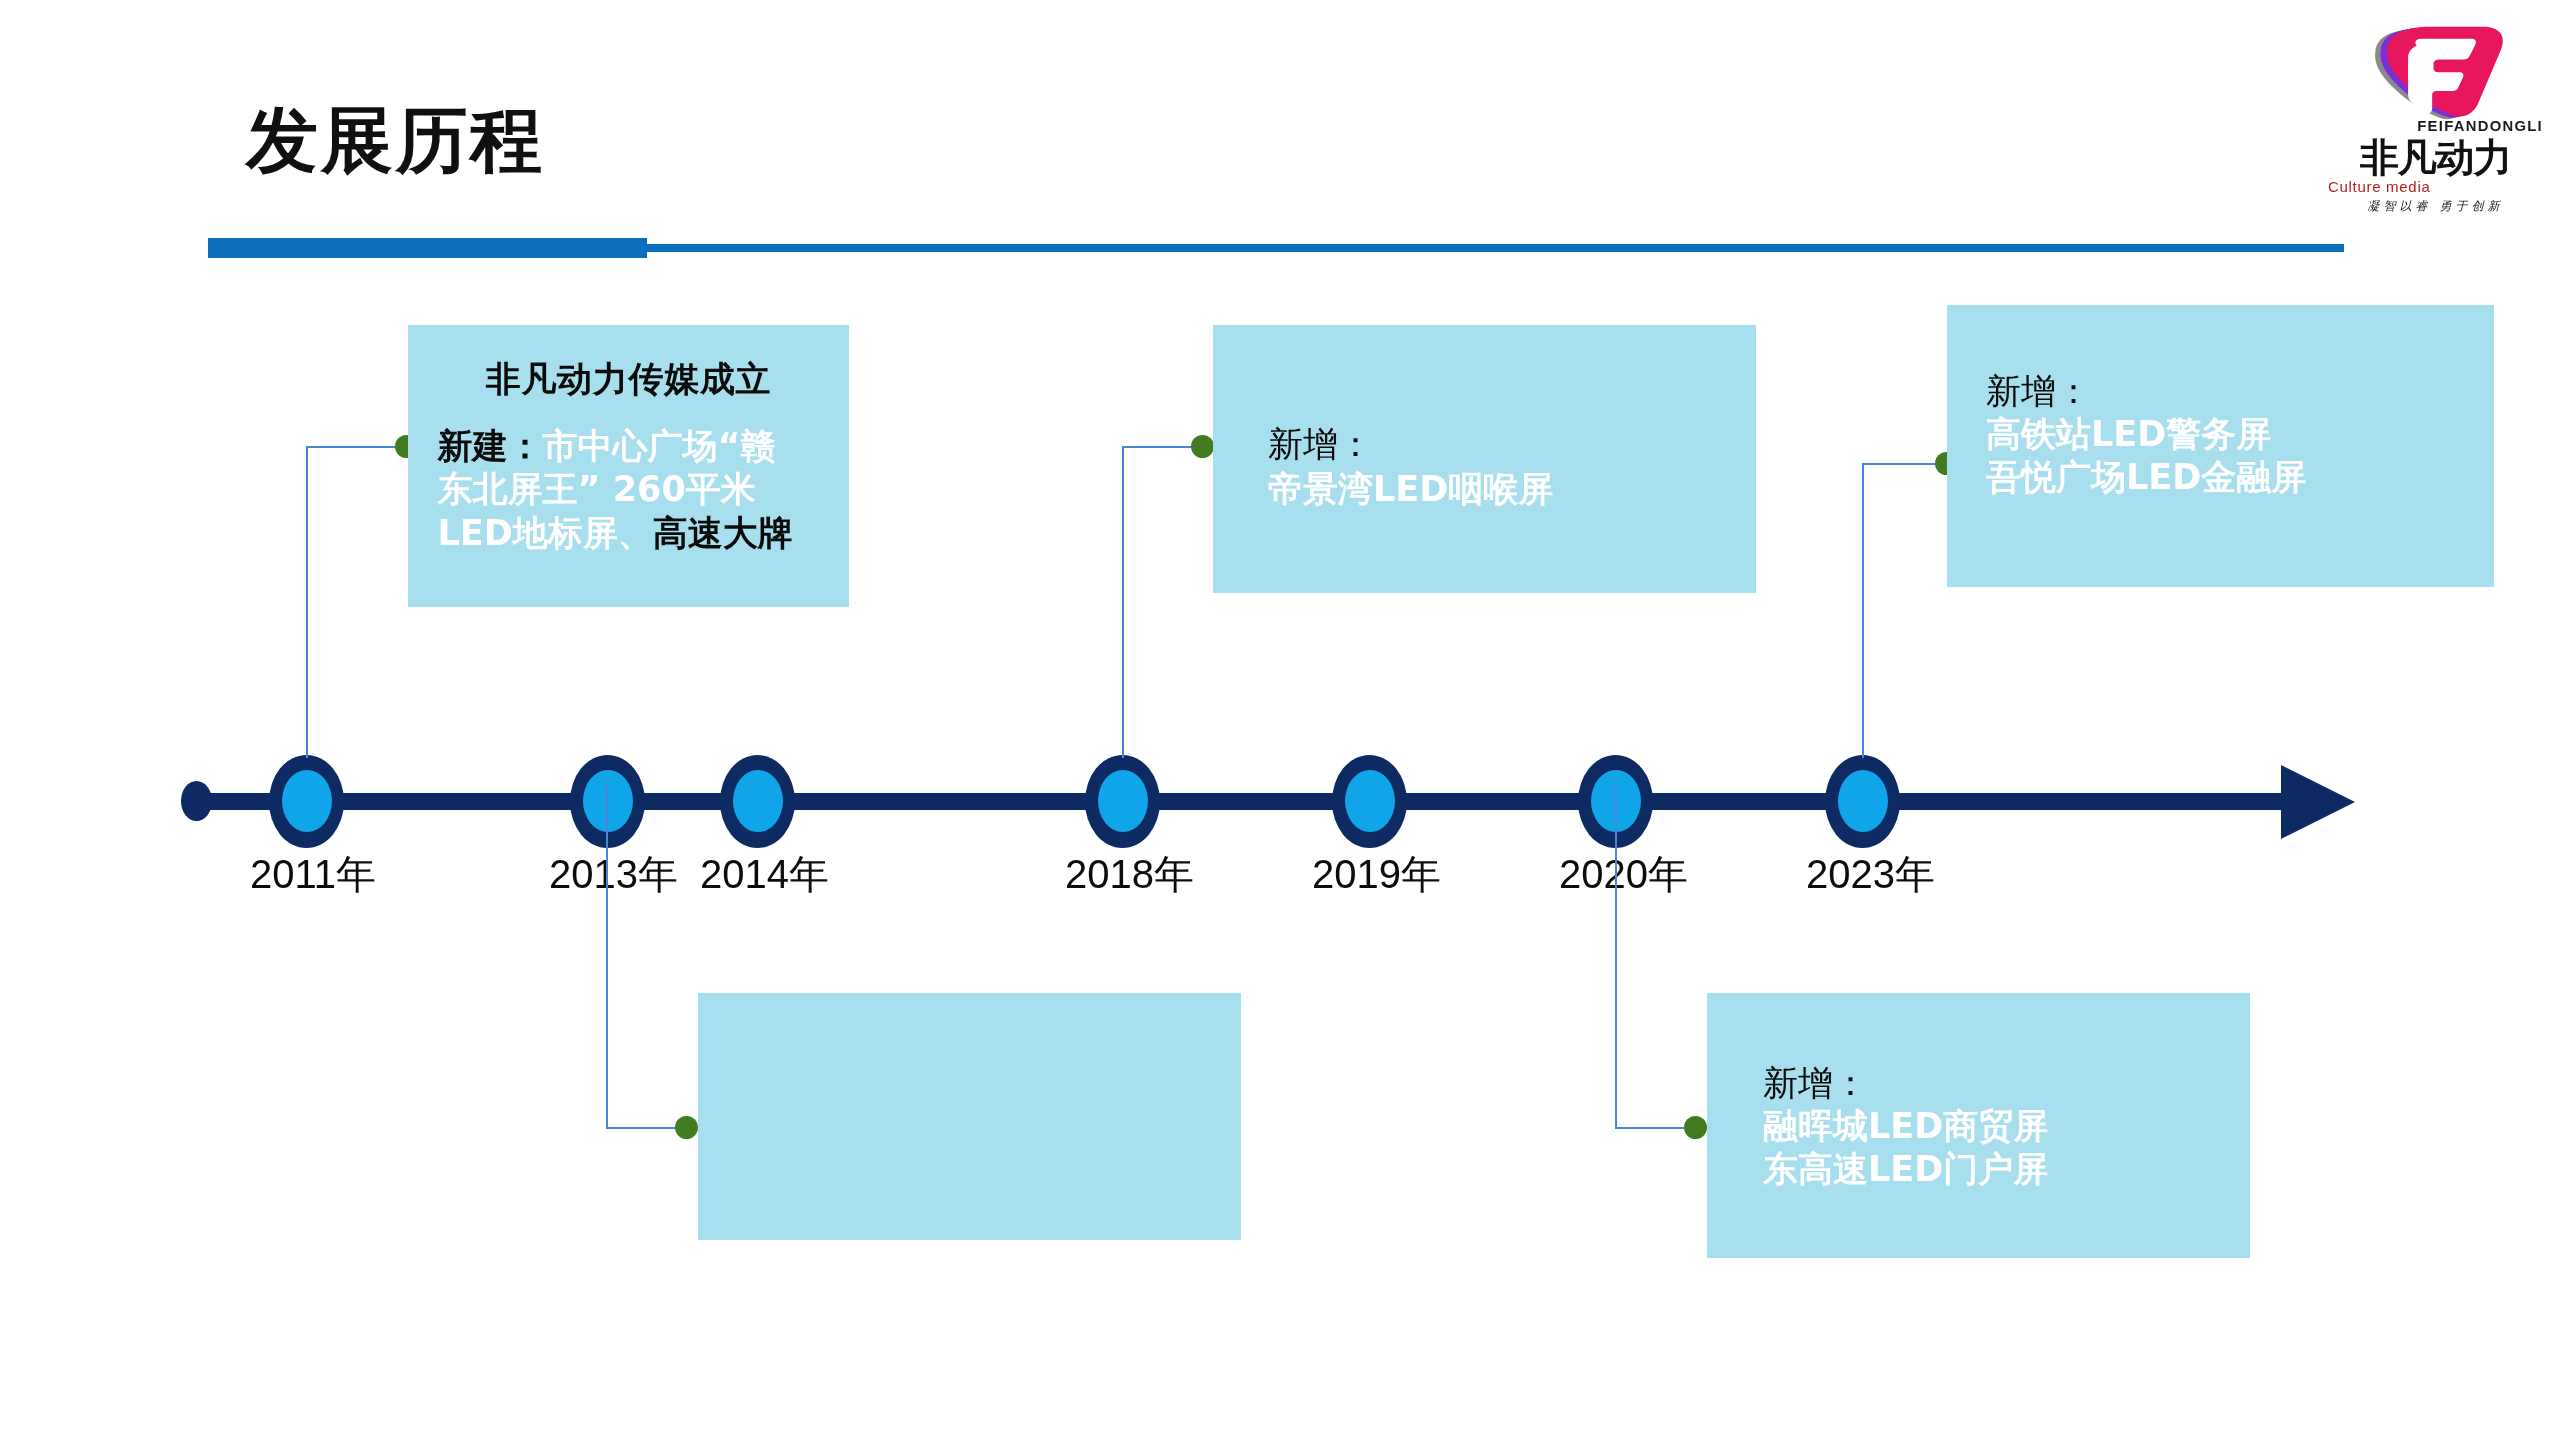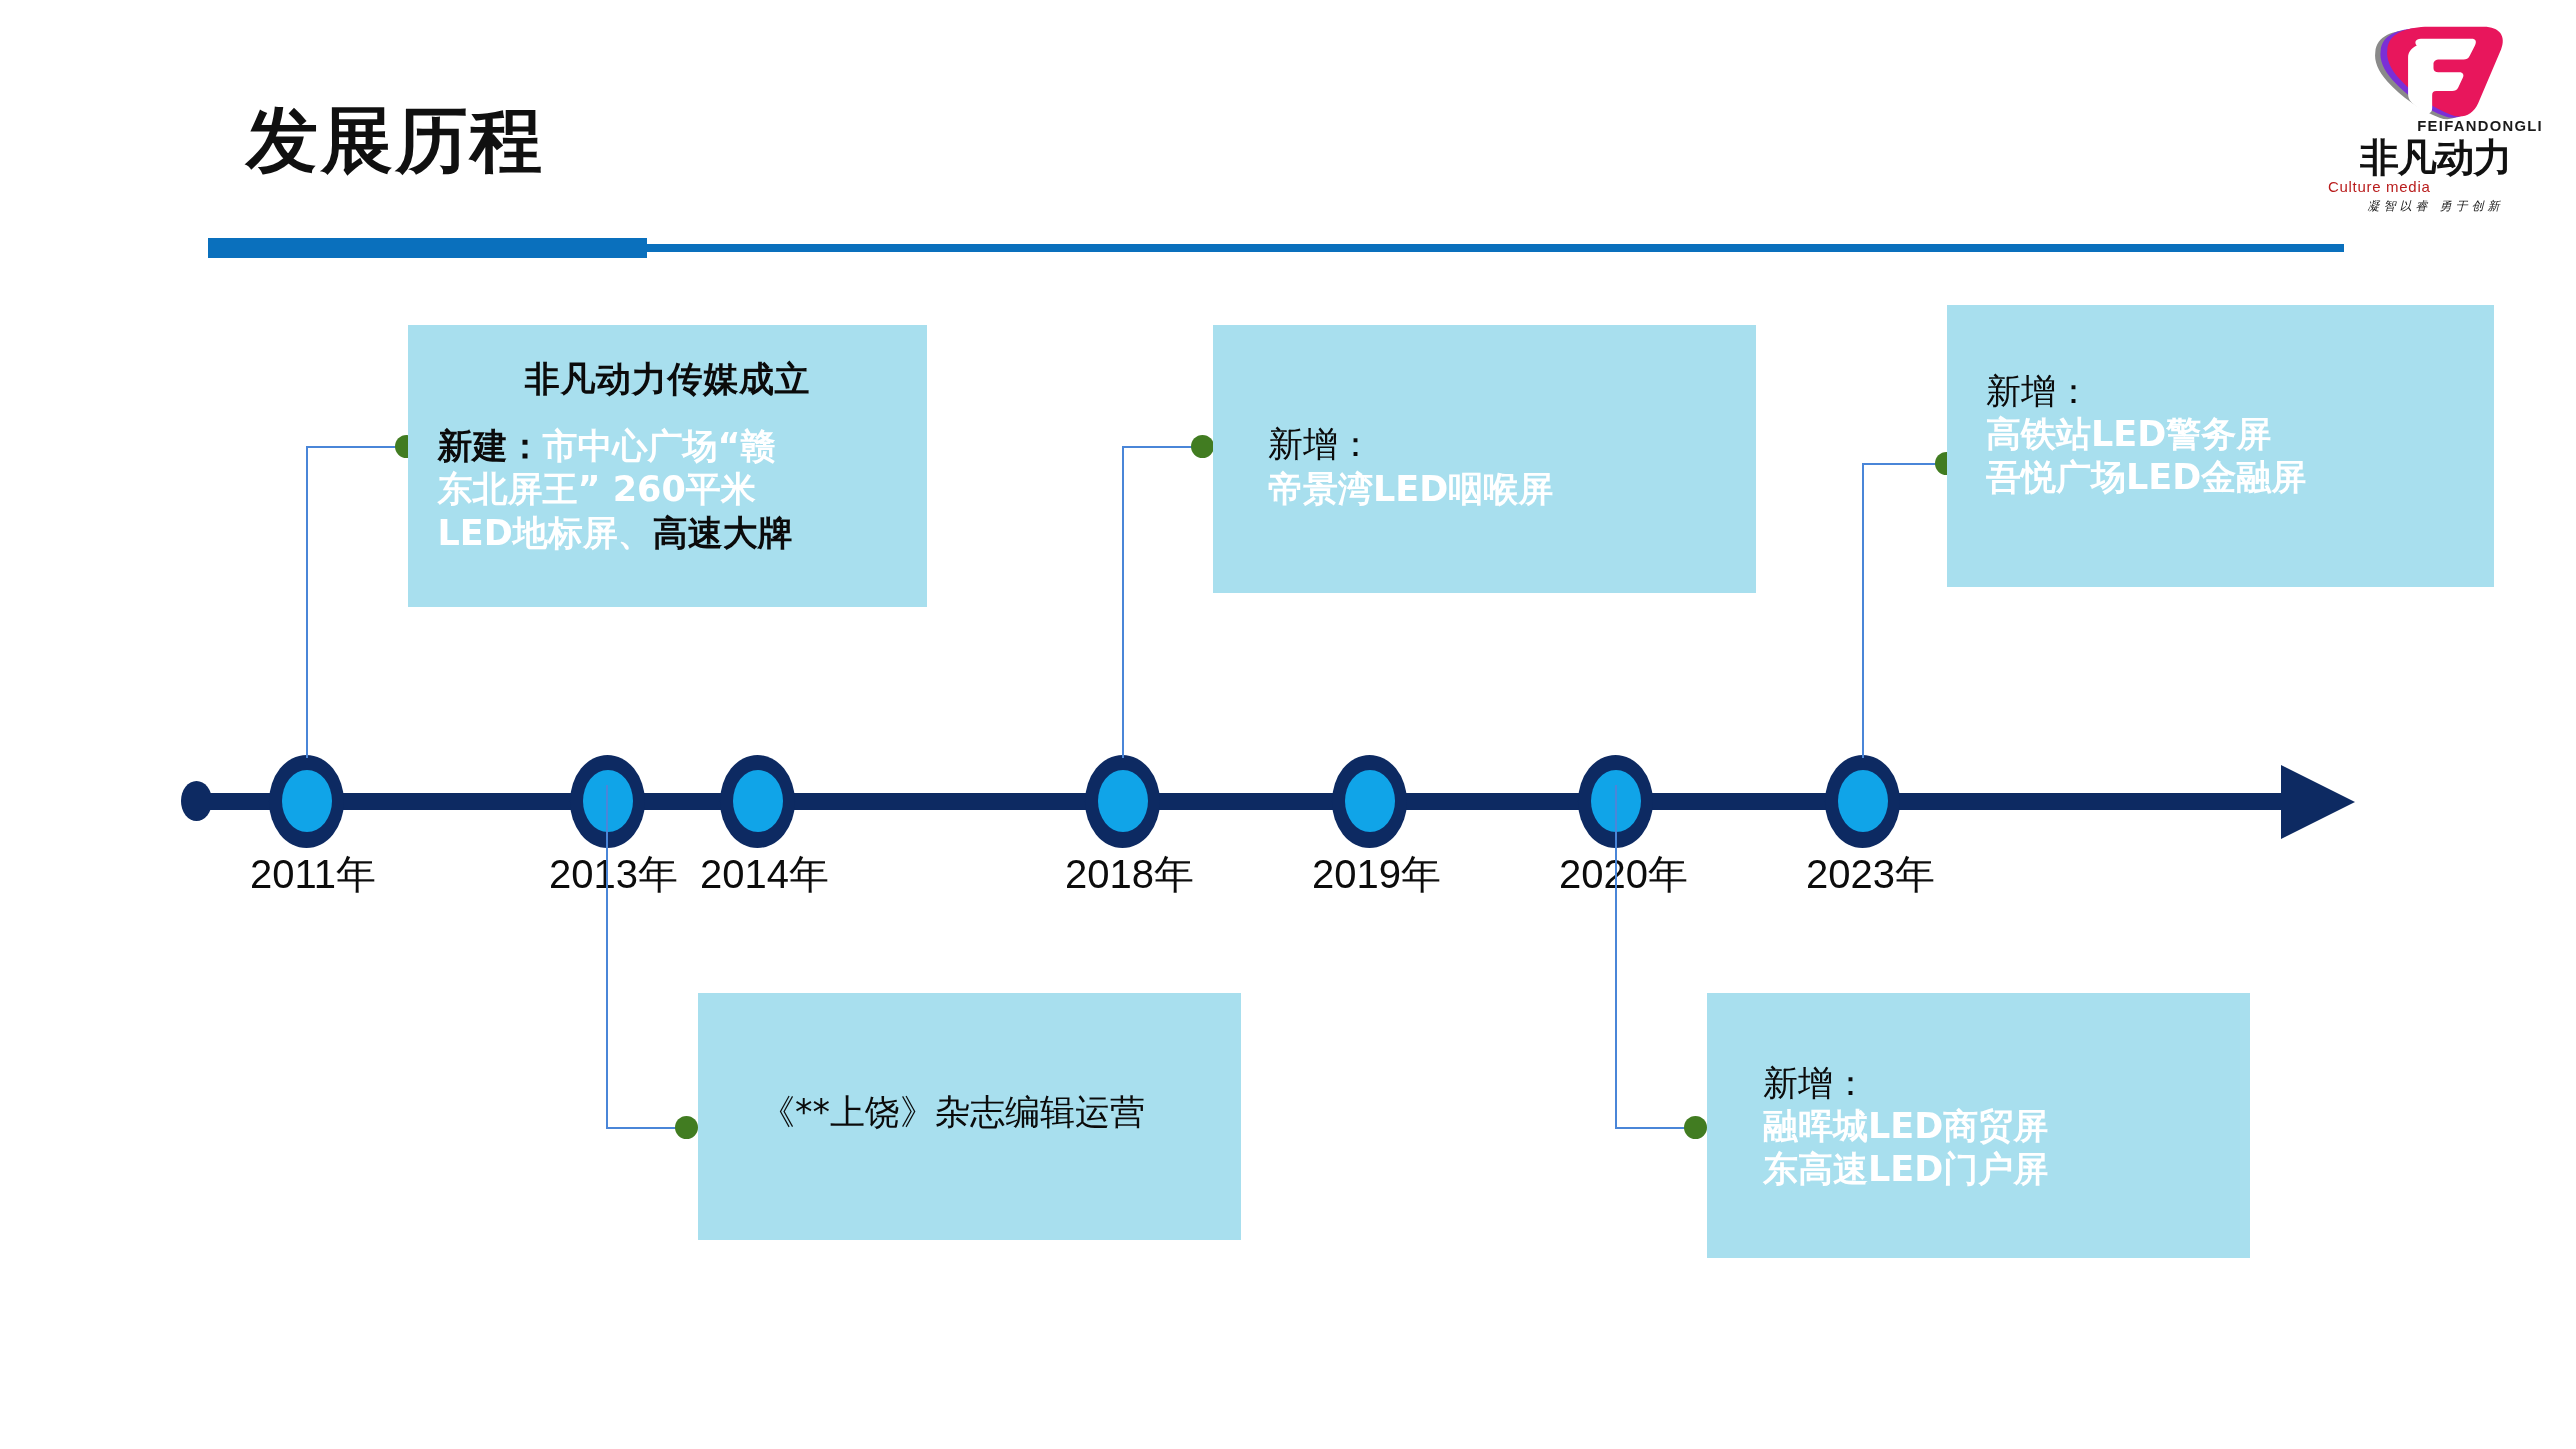--- a/index.html
+++ b/index.html
@@ -169,21 +169,21 @@
 <div class="dot" style="left:1191px;top:435px"></div>
 
 <div class="conn-v" style="left:1615px;top:785px;height:342px"></div>
 <div class="conn-h" style="left:1615px;top:1127px;width:79px"></div>
 <div class="dot" style="left:1684px;top:1116px"></div>
 
 <div class="conn-v" style="left:1862px;top:463px;height:295px"></div>
 <div class="conn-h" style="left:1862px;top:463px;width:84px"></div>
 <div class="dot" style="left:1935px;top:452px"></div>
 
-<div class="card" style="left:408px;top:325px;width:519px;height:282px">
+<div class="card" style="left:408px;top:325px;width:441px;height:282px">
   <div class="card-shadow" style="left:-8px;top:282px;width:557px"></div>
   <div class="c-title" style="top:31px">非凡动力传媒成立</div>
   <div class="c-line" style="left:29.5px;top:101px">
     <span class="blkb">新建：</span><span class="wht">市中心广场“赣</span>
   </div>
   <div class="c-line wht" style="left:29.5px;top:144px">东北屏王” 260平米</div>
   <div class="c-line" style="left:29.5px;top:188px">
     <span class="wht">LED地标屏、</span><span class="blkb">高速大牌</span>
   </div>
 </div>
@@ -196,21 +196,20 @@
 
 <div class="card" style="left:1947px;top:305px;width:547px;height:282px">
   <div class="card-shadow" style="left:-8px;top:282px;width:559px"></div>
   <div class="c-line blk" style="left:39px;top:66px">新增：</div>
   <div class="c-line wht" style="left:39px;top:109px">高铁站LED警务屏</div>
   <div class="c-line wht" style="left:39px;top:152px">吾悦广场LED金融屏</div>
 </div>
 
 <div class="card" style="left:698px;top:993px;width:543px;height:247px">
   <div class="card-shadow" style="left:-8px;top:247px;width:555px"></div>
-  <div class="c-line blk" style="left:62px;top:99px">《**上饶》杂志编辑运营</div>
 </div>
 
 <div class="card" style="left:1707px;top:993px;width:543px;height:265px">
   <div class="card-shadow" style="left:-8px;top:265px;width:555px"></div>
   <div class="c-line blk" style="left:56px;top:70px">新增：</div>
   <div class="c-line wht" style="left:56px;top:113px">融晖城LED商贸屏</div>
   <div class="c-line wht" style="left:56px;top:156px">东高速LED门户屏</div>
 </div>
 
 

